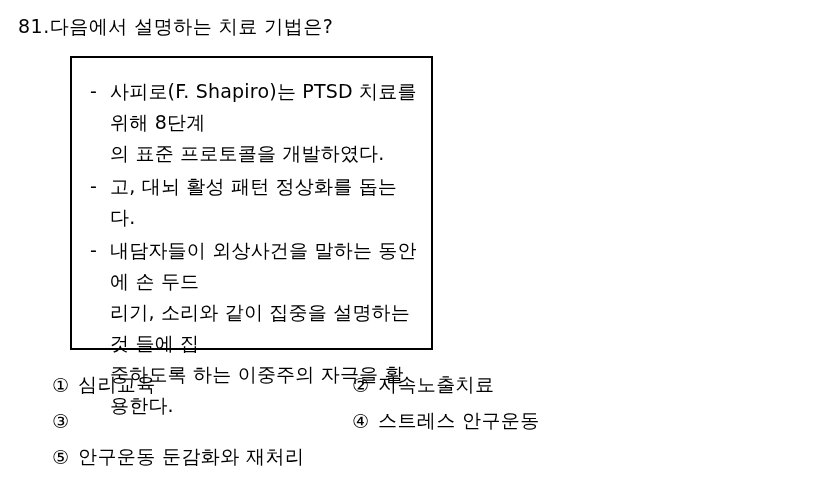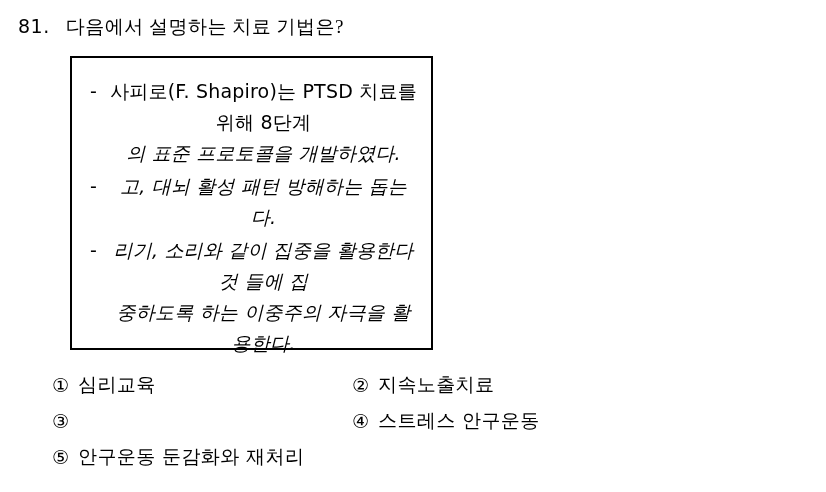--- a/index.html
+++ b/index.html
@@ -26,22 +26,21 @@
     top: 14px;
     font-size: 19px;
     letter-spacing: 0.5px;
     white-space: nowrap;
   }
   .q-number {
     display: inline-block;
   }
   .q-text {
     display: inline-block;
-    margin-left: 16px;
-    font-family: Liberation Serif, serif;
+    margin-left: 0;
   }
   .stimulus-box {
     position: absolute;
     left: 70px;
     top: 56px;
     width: 363px;
     height: 294px;
     border: 2px solid #000000;
     box-sizing: border-box;
     padding: 18px 14px 10px 18px;
@@ -55,26 +54,24 @@
     flex: 0 0 auto;
     width: 20px;
     font-size: 19px;
     line-height: 31px;
   }
   .bullet-body {
     flex: 1 1 auto;
     font-size: 19px;
     line-height: 31px;
     letter-spacing: 0.2px;
-    text-align: center;
   }
   .bullet-body .l2 {
     display: block;
     text-indent: 0;
-    font-style: italic;
   }
   .choices {
     position: absolute;
     left: 52px;
     top: 372px;
     width: 700px;
   }
   .choice-row {
     display: flex;
     margin-bottom: 10px;
@@ -111,28 +108,29 @@
       <span class="bullet-dash">-</span>
       <span class="bullet-body">
         <span class="l1">사피로(F. Shapiro)는 PTSD 치료를 위해 8단계</span>
         <span class="l2">의 표준 프로토콜을 개발하였다.</span>
       </span>
     </div>
 
     <div class="bullet-row">
       <span class="bullet-dash">-</span>
       <span class="bullet-body">
-        <span class="l2">고, 대뇌 활성 패턴 방해하는 돕는다.</span>
+        <span class="l2">고, 대뇌 활성 패턴 정상화를 돕는다.</span>
       </span>
     </div>
 
     <div class="bullet-row">
       <span class="bullet-dash">-</span>
       <span class="bullet-body">
-        <span class="l2">리기, 소리와 같이 집중을 활용한다 것 들에 집</span>
+        <span class="l1">내담자들이 외상사건을 말하는 동안에 손 두드</span>
+        <span class="l2">리기, 소리와 같이 집중을 설명하는 것 들에 집</span>
         <span class="l2">중하도록 하는 이중주의 자극을 활용한다.</span>
       </span>
     </div>
 
   </div>
 
   <div class="choices">
 
     <div class="choice-row">
       <div class="choice-cell">

